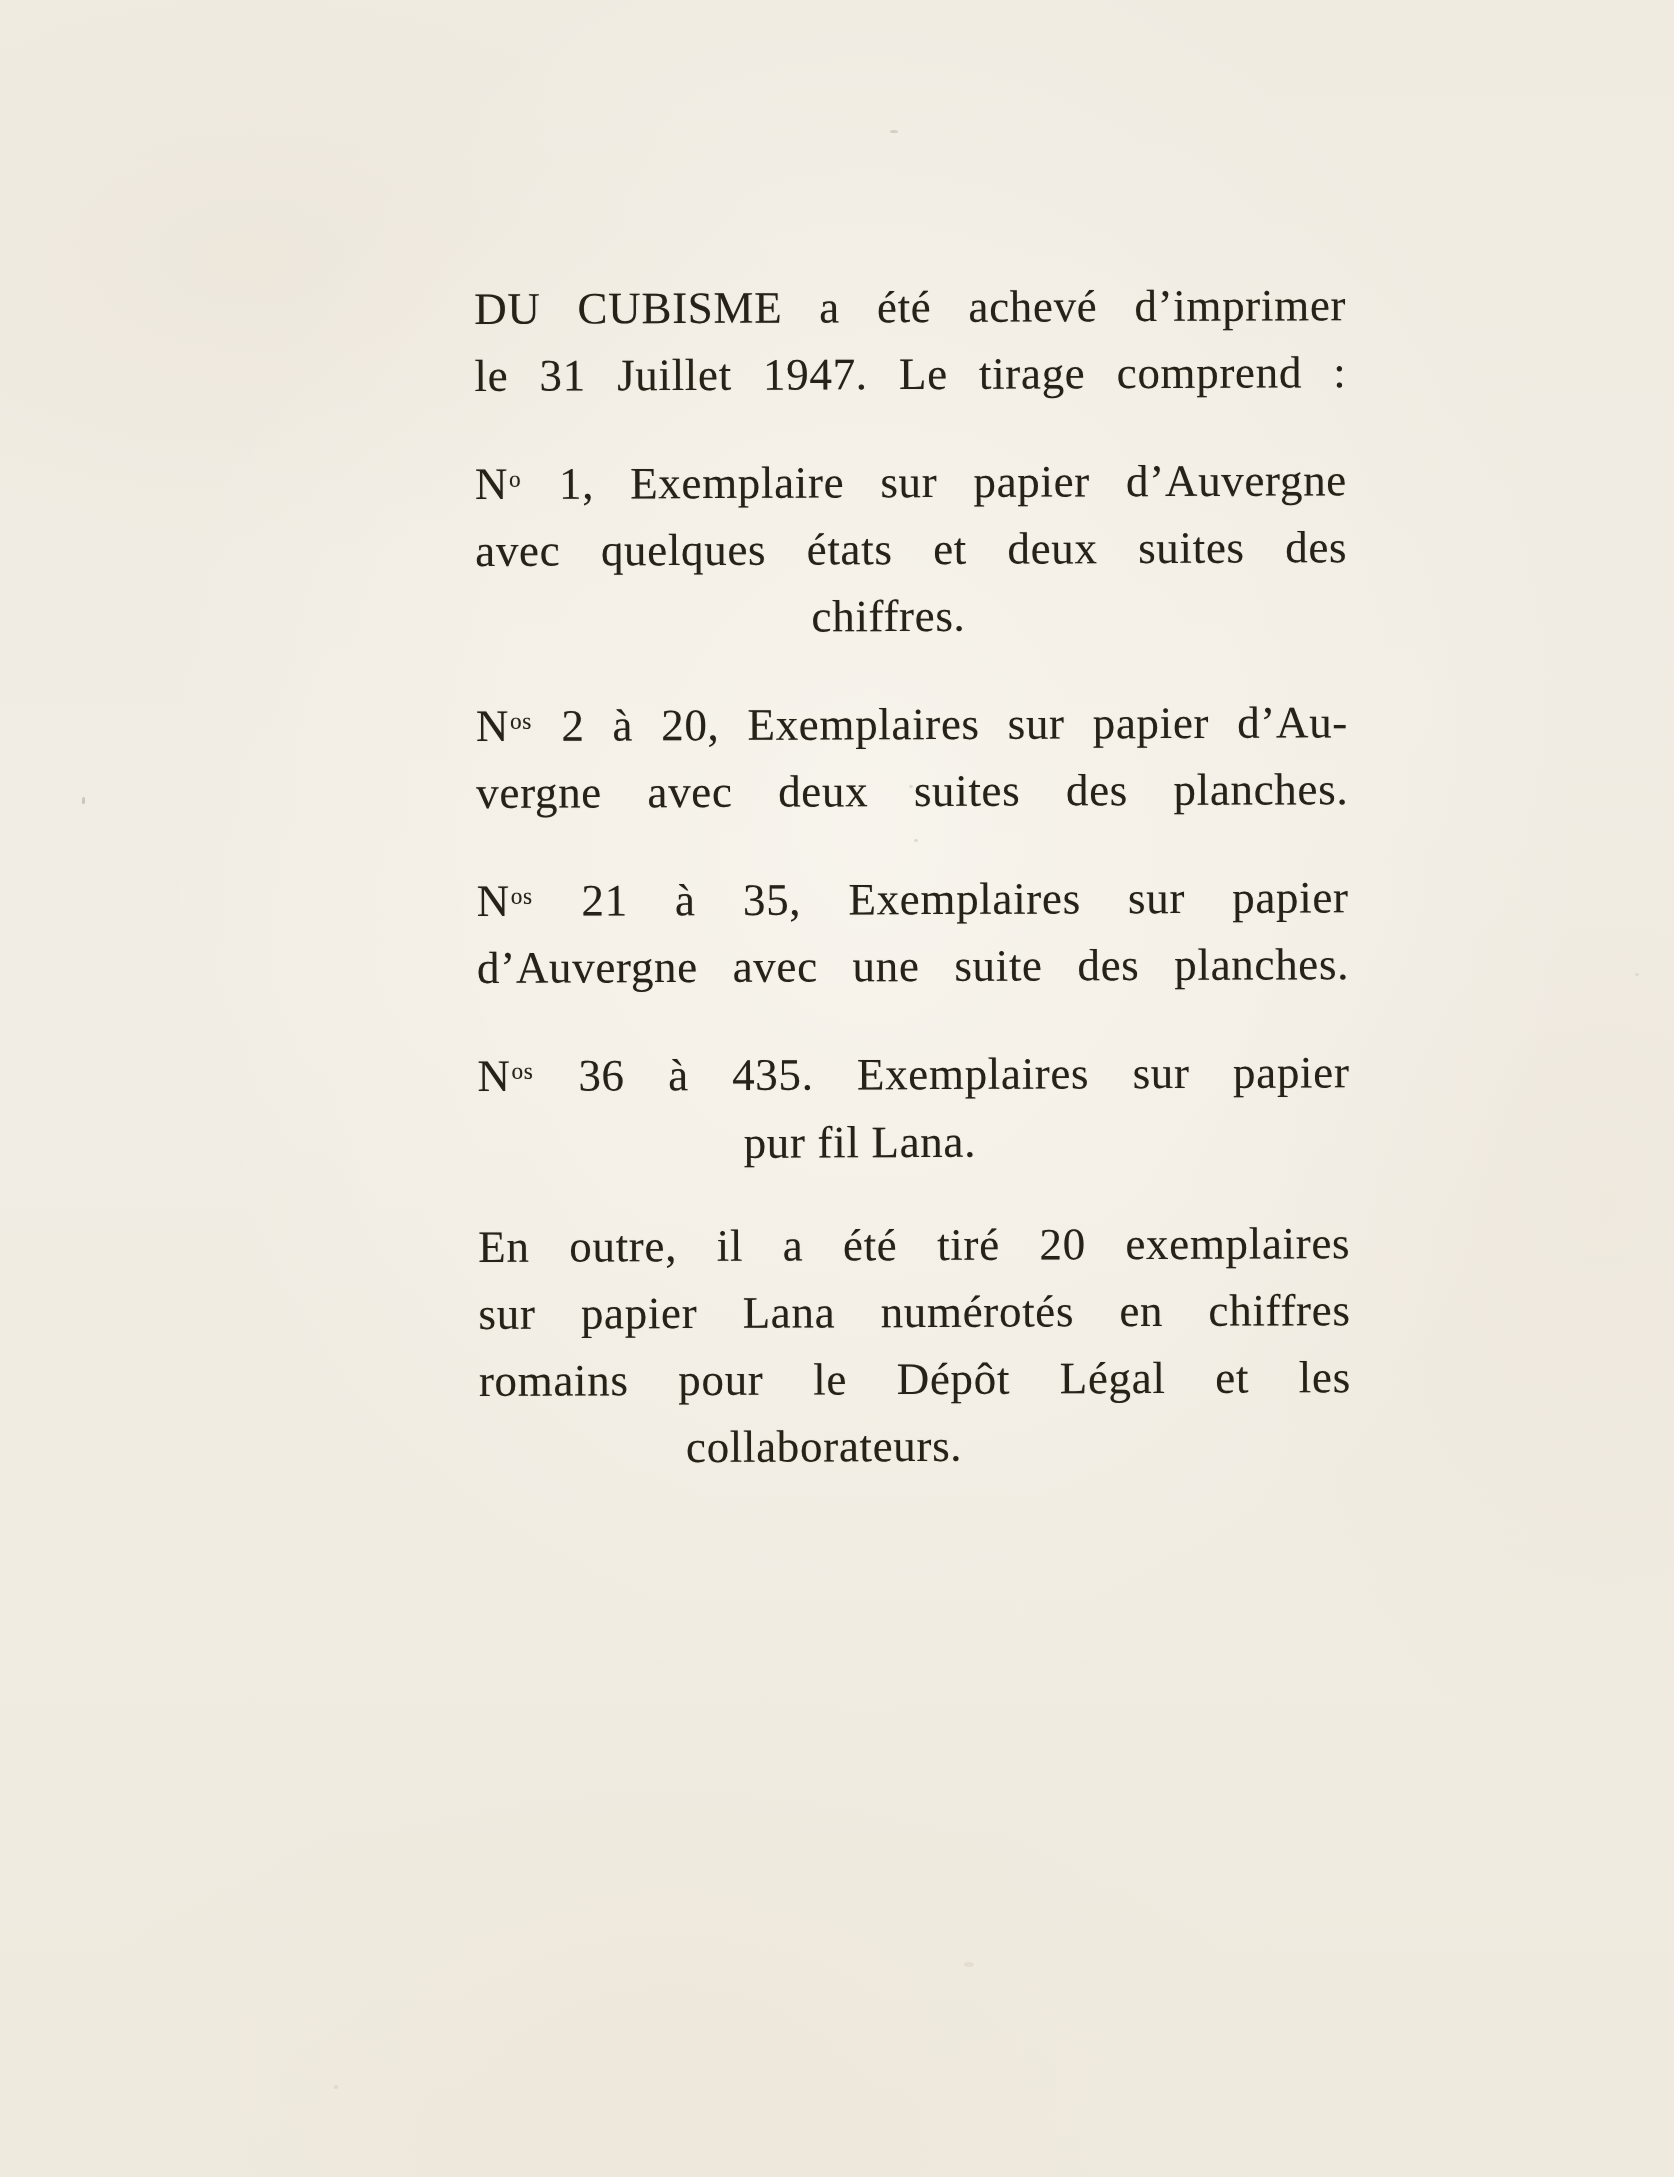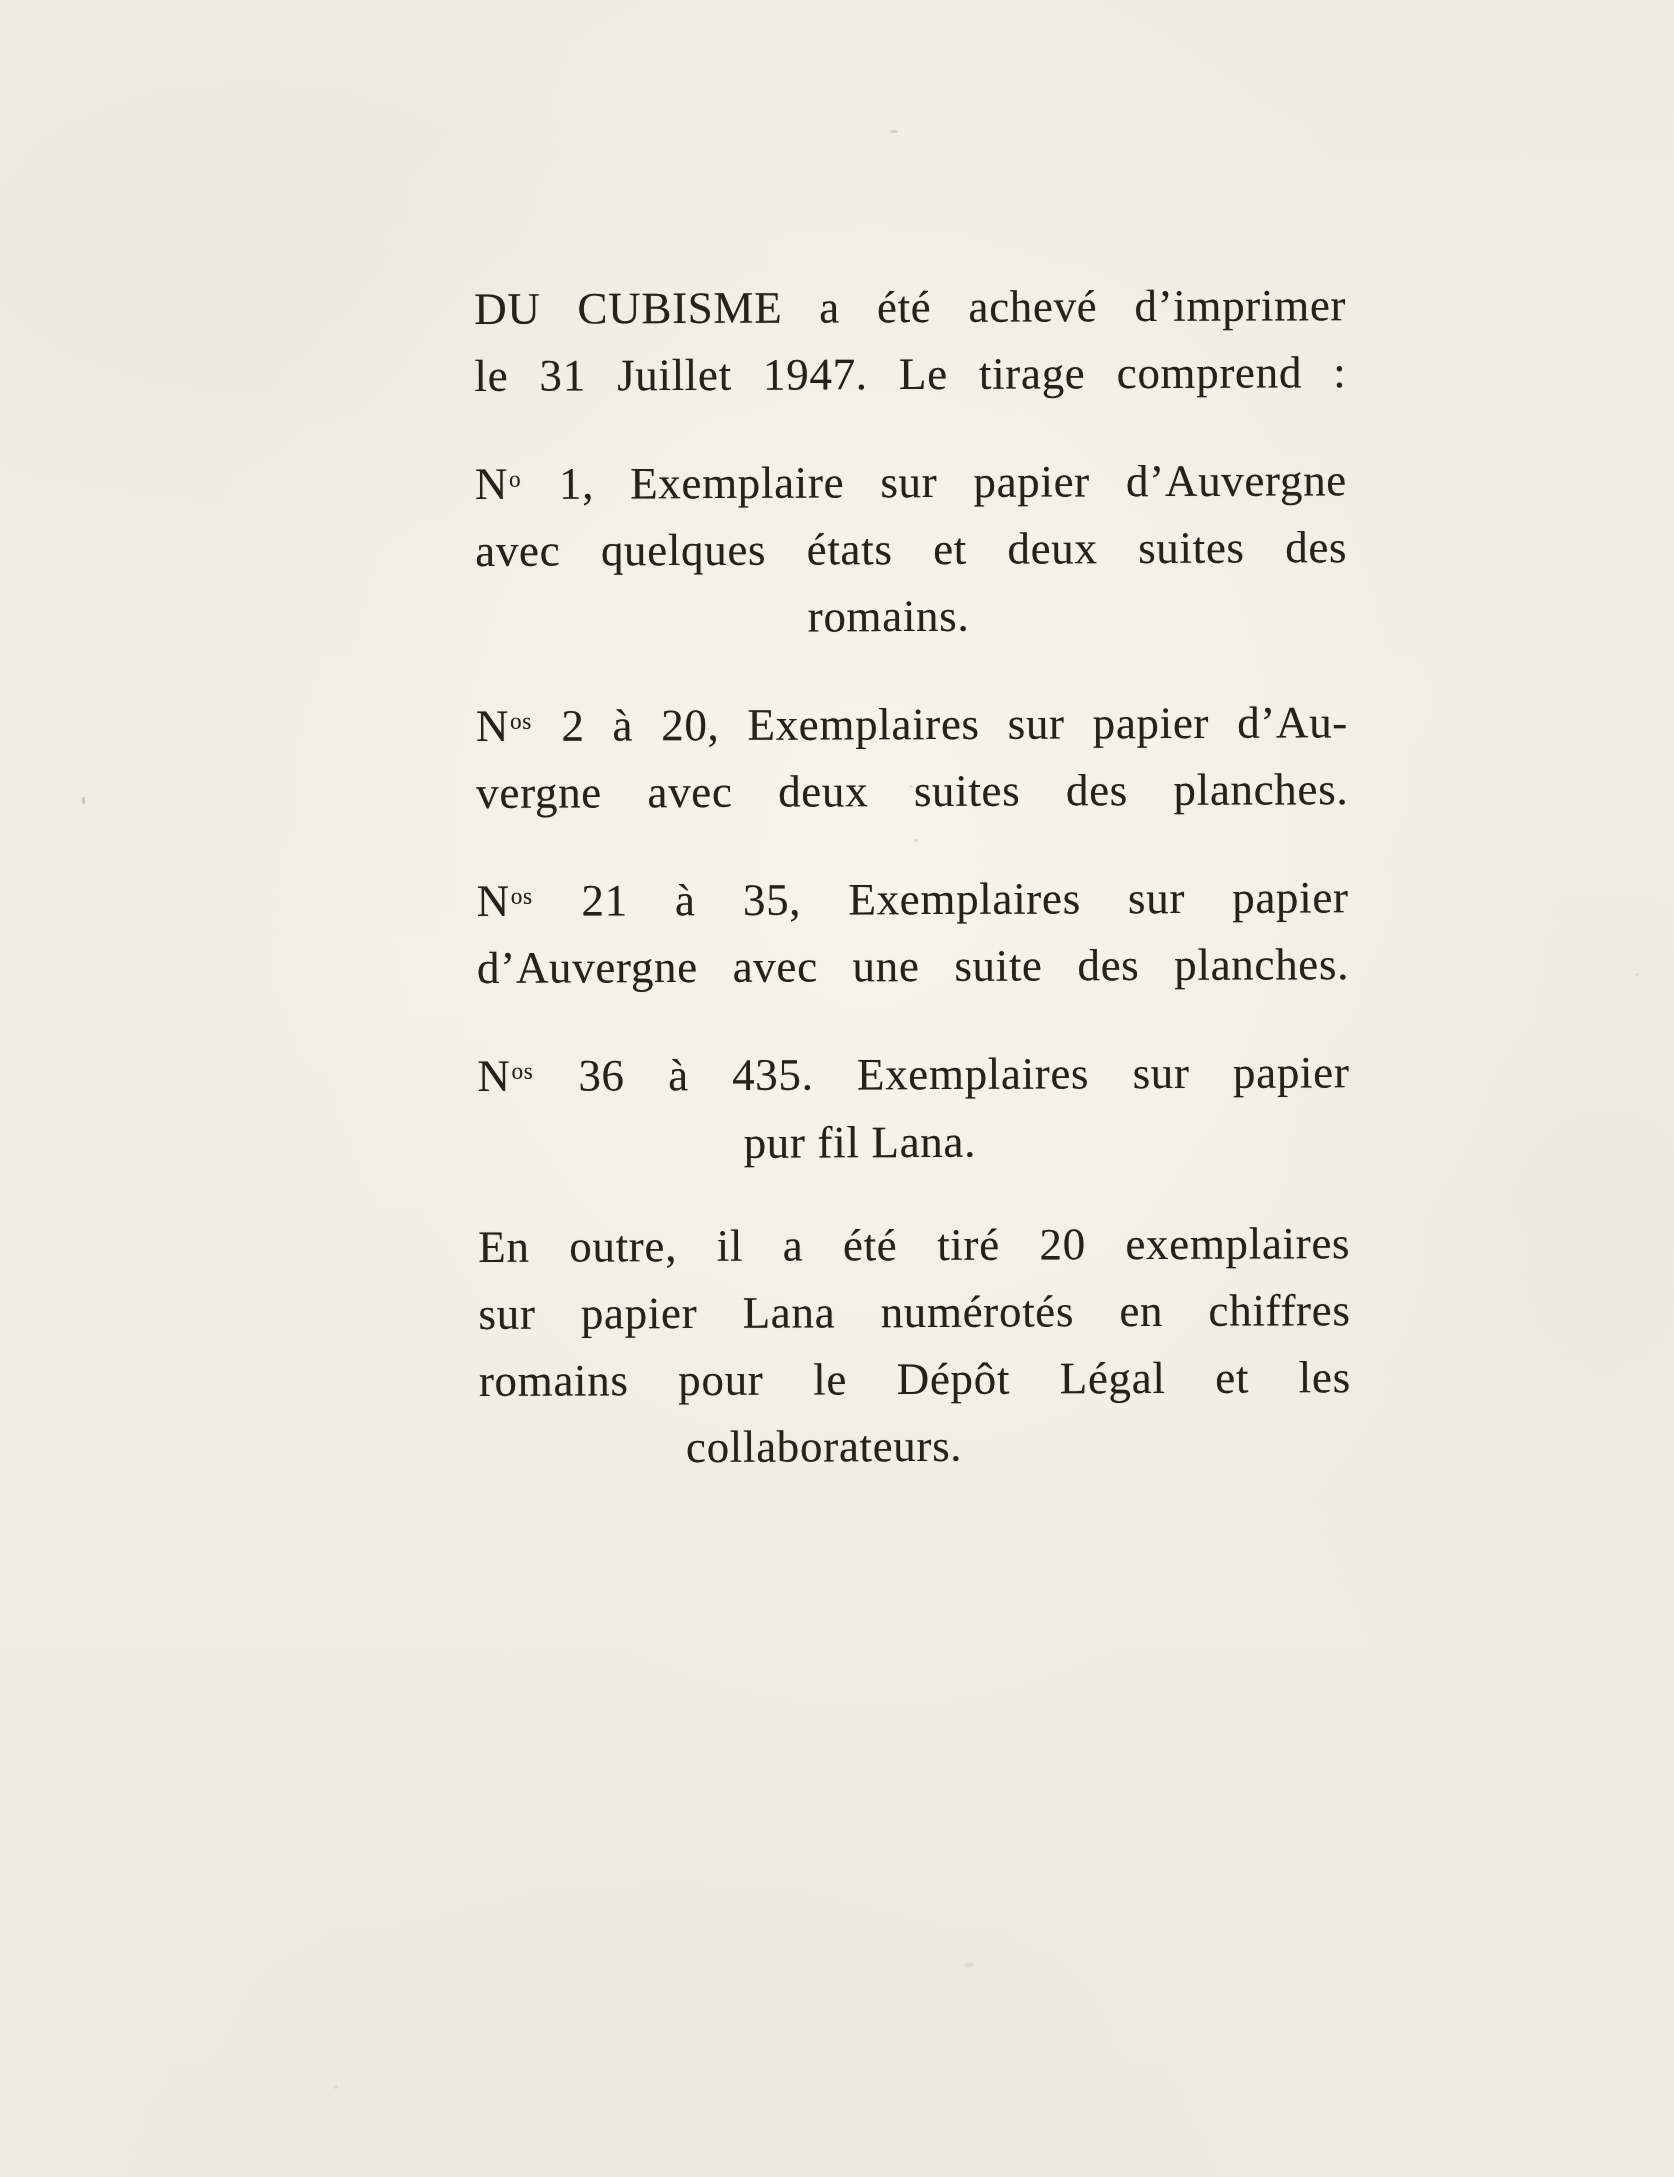--- a/index.html
+++ b/index.html
@@ -84,21 +84,21 @@
 <div class="speck speck-8"></div>
 
 <div class="text-block">
     <div class="paragraph">
       <div class="line line-justify"><span>DU CUBISME a été achevé d’imprimer</span></div>
       <div class="line line-justify"><span>le 31 Juillet 1947. Le tirage comprend :</span></div>
     </div>
     <div class="paragraph">
       <div class="line line-justify"><span>N</span><span class="sup">o</span><span> 1, Exemplaire sur papier d’Auvergne</span></div>
       <div class="line line-justify"><span>avec quelques états et deux suites des</span></div>
-      <div class="line line-center" style="transform: translateX(-23px);"><span>romains.</span></div>
+      <div class="line line-center" style="transform: translateX(-23px);"><span>chiffres.</span></div>
     </div>
     <div class="paragraph">
       <div class="line line-justify"><span>N</span><span class="sup">os</span><span> 2 à 20, Exemplaires sur papier d’Au-</span></div>
       <div class="line line-justify"><span>vergne avec deux suites des planches.</span></div>
     </div>
     <div class="paragraph">
       <div class="line line-justify"><span>N</span><span class="sup">os</span><span> 21 à 35, Exemplaires sur papier</span></div>
       <div class="line line-justify"><span>d’Auvergne avec une suite des planches.</span></div>
     </div>
     <div class="paragraph">

